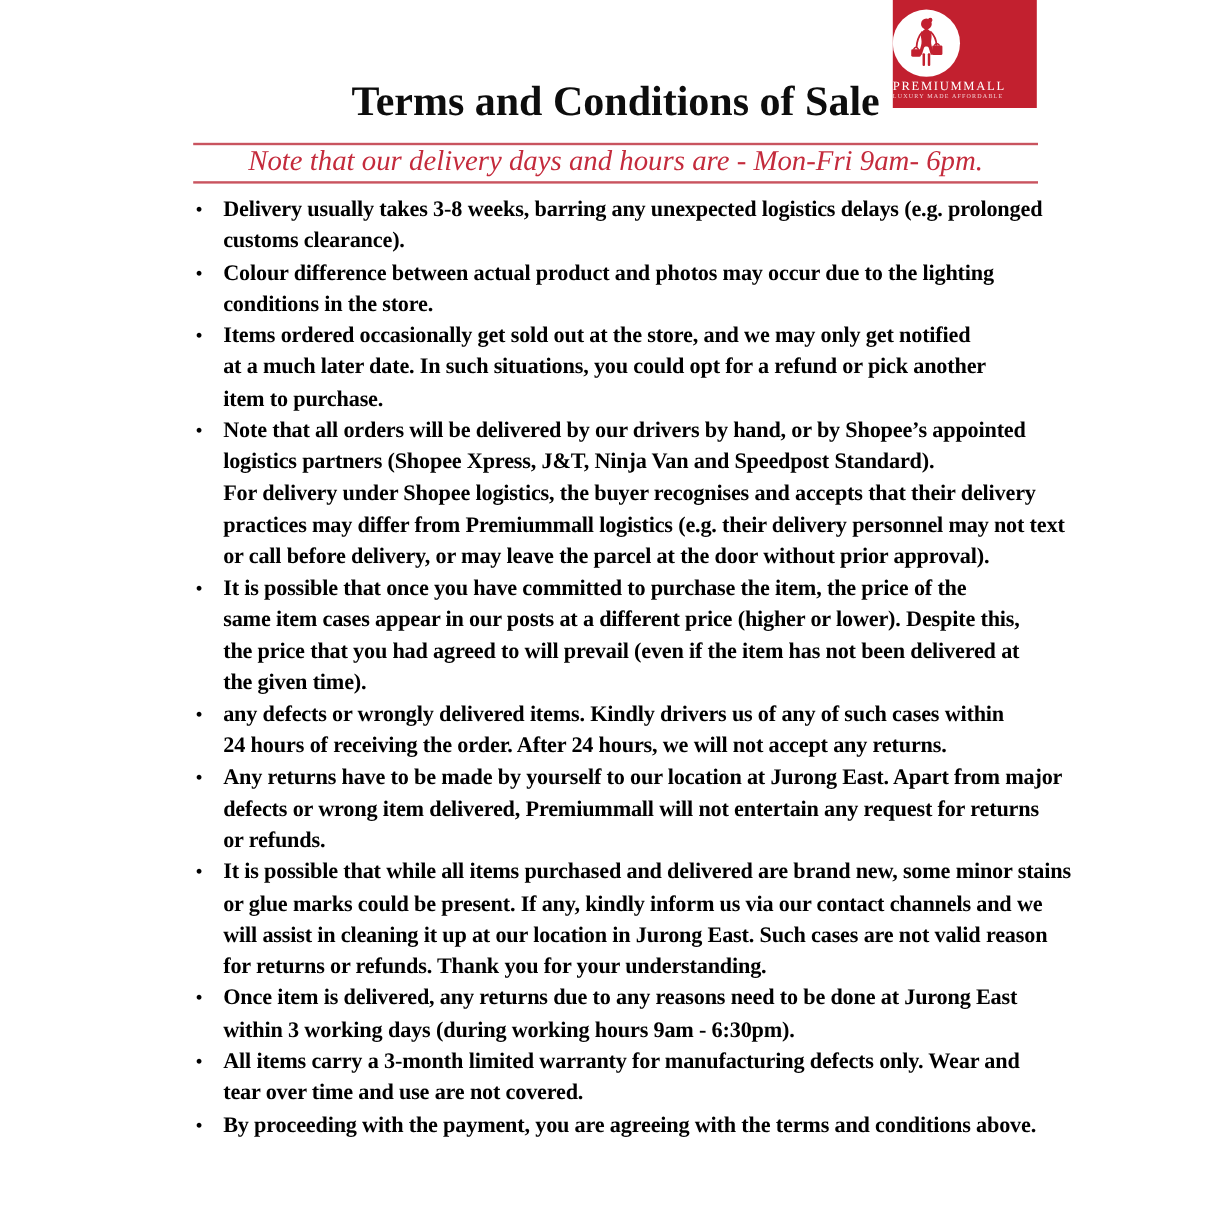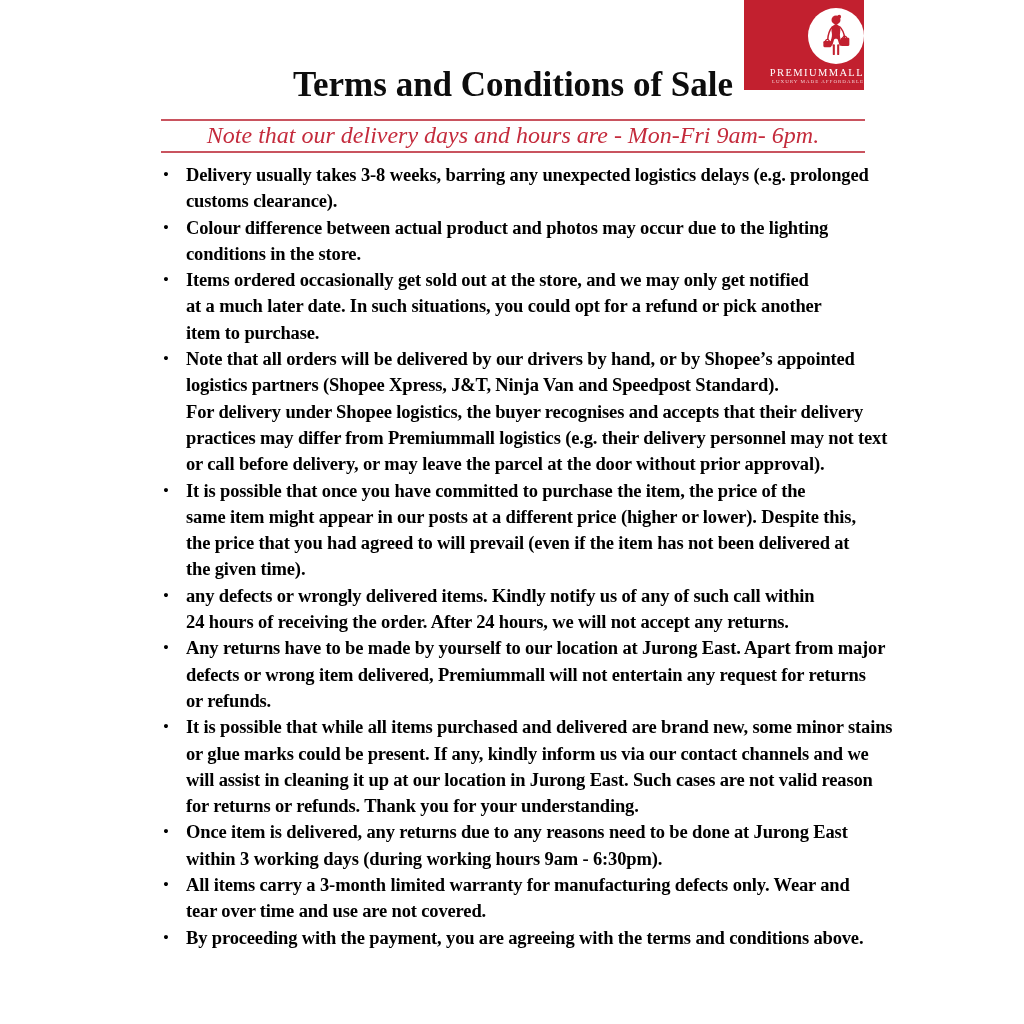--- a/index.html
+++ b/index.html
@@ -4,21 +4,21 @@
 <style>
   html,body { margin:0; padding:0; background:#ffffff; }
   .page {
     position:relative; width:1024px; height:1024px; background:#ffffff;
     font-family:"Liberation Serif", serif; color:#000; overflow:hidden;
   }
 
   
   .logo {
     position:absolute; left:744px; top:0; width:120px; height:90px;
-    background:#c2202f; display:flex; flex-direction:column; align-items:flex-end;
+    background:#c2202f; display:flex; flex-direction:column; align-items:flex-start;
   }
   .logo-circle {
     width:56px; height:56px; border-radius:50%; background:#ffffff;
     margin-top:8px; display:flex; align-items:center; justify-content:center;
     color:#c2202f;
   }
   .logo-circle svg { width:46px; height:46px; display:block; }
   .logo-name {
     color:#ffffff; font-size:10.5px; letter-spacing:1.4px; margin-top:3px;
     white-space:nowrap;
@@ -124,27 +124,27 @@
         <span class="term-marker">•</span>
         <div class="tline"><span>Note that all orders will be delivered by our drivers by hand, or by Shopee’s appointed</span></div>
         <div class="tline"><span>logistics partners (Shopee Xpress, J&amp;T, Ninja Van and Speedpost Standard).</span></div>
         <div class="tline"><span>For delivery under Shopee logistics, the buyer recognises and accepts that their delivery</span></div>
         <div class="tline"><span>practices may differ from Premiummall logistics (e.g. their delivery personnel may not text</span></div>
         <div class="tline"><span>or call before delivery, or may leave the parcel at the door without prior approval).</span></div>
       </li>
       <li>
         <span class="term-marker">•</span>
         <div class="tline"><span>It is possible that once you have committed to purchase the item, the price of the</span></div>
-        <div class="tline"><span>same item might appear in our posts at a different price (higher or lower). Despite this,</span></div>
+        <div class="tline"><span>same item cases appear in our posts at a different price (higher or lower). Despite this,</span></div>
         <div class="tline"><span>the price that you had agreed to will prevail (even if the item has not been delivered at</span></div>
         <div class="tline"><span>the given time).</span></div>
       </li>
       <li>
         <span class="term-marker">•</span>
-        <div class="tline"><span>any defects or wrongly delivered items. Kindly notify us of any of such call within</span></div>
+        <div class="tline"><span>any defects or wrongly delivered items. Kindly drivers us of any of such cases within</span></div>
         <div class="tline"><b>24 hours</b><span> of receiving the order. After 24 hours, we will not accept any returns.</span></div>
       </li>
       <li>
         <span class="term-marker">•</span>
         <div class="tline"><span>Any returns have to be made by yourself to our location at Jurong East. Apart from major</span></div>
         <div class="tline"><span>defects or wrong item delivered, Premiummall will not entertain any request for returns</span></div>
         <div class="tline"><span>or refunds.</span></div>
       </li>
       <li>
         <span class="term-marker">•</span>

